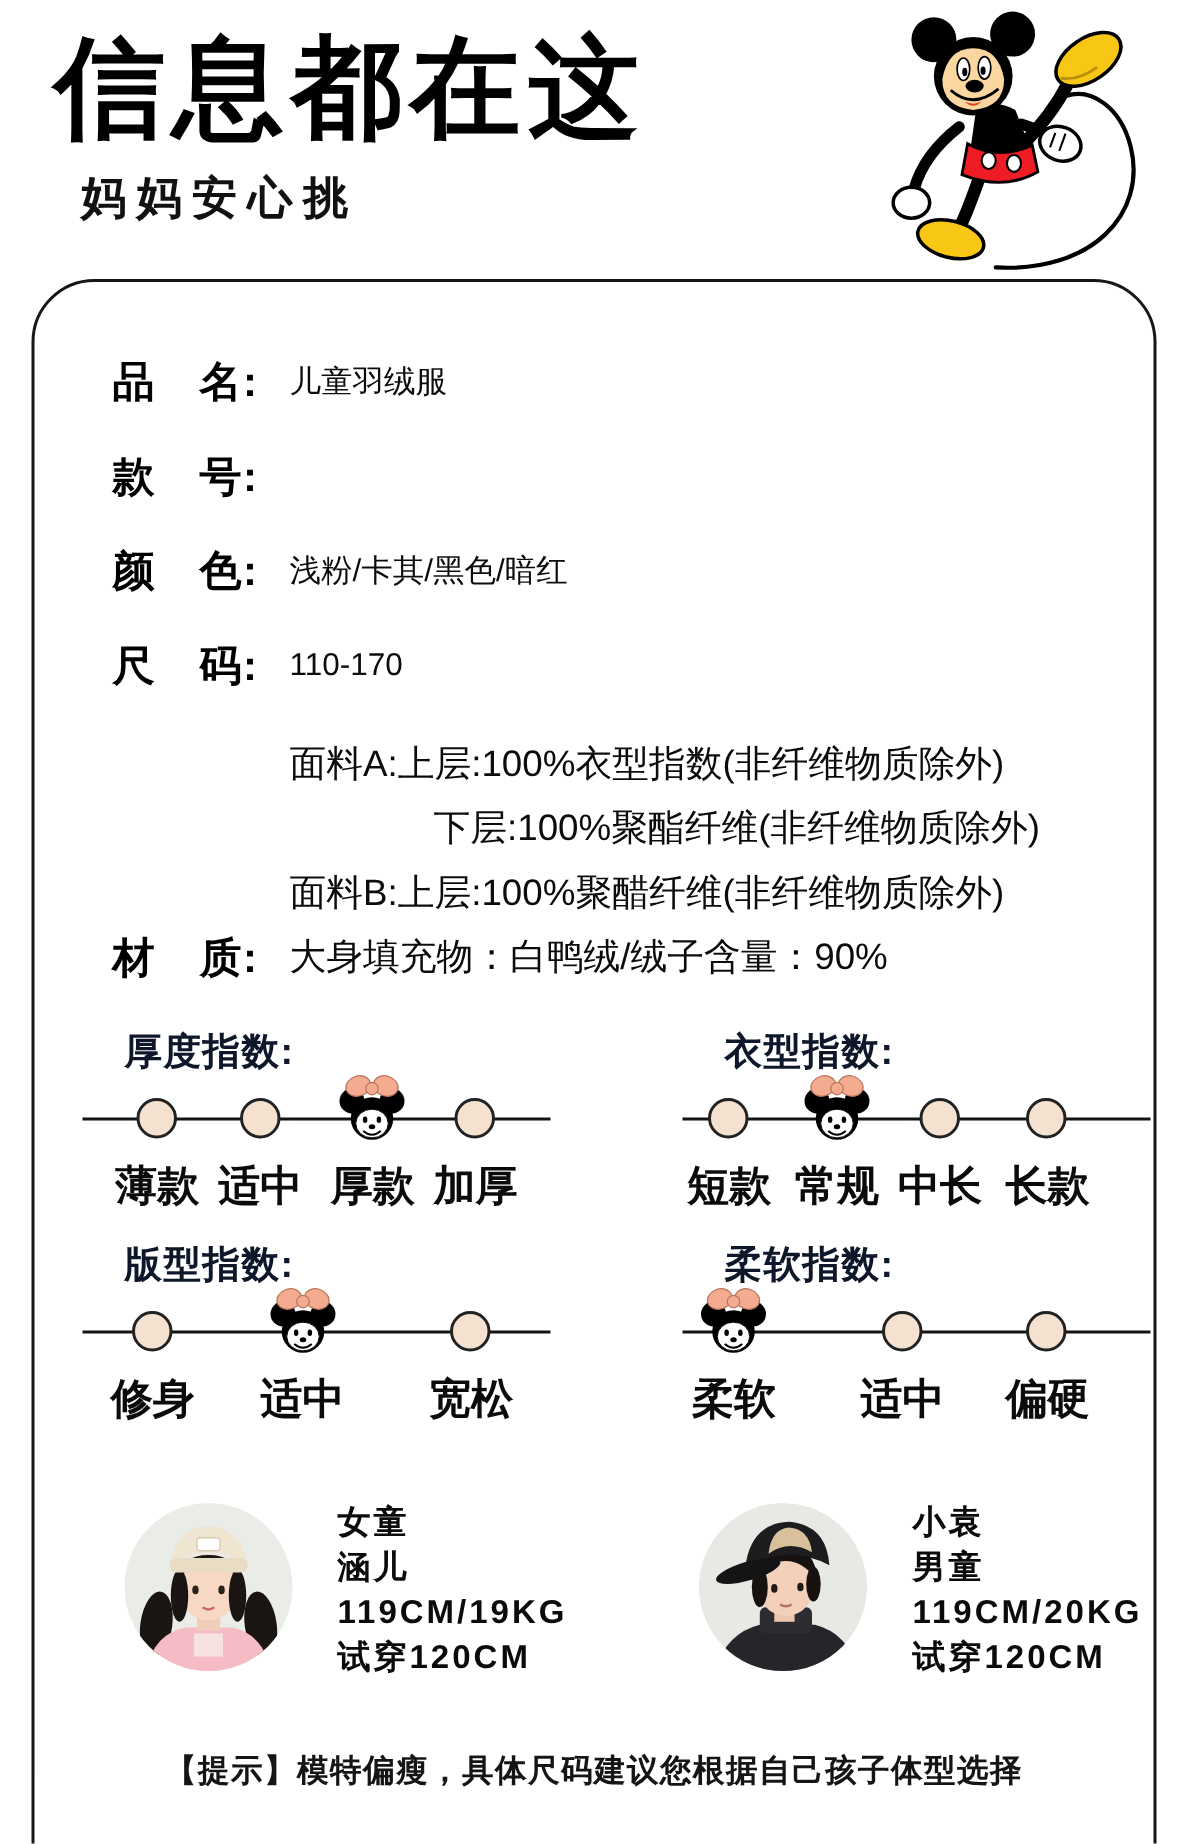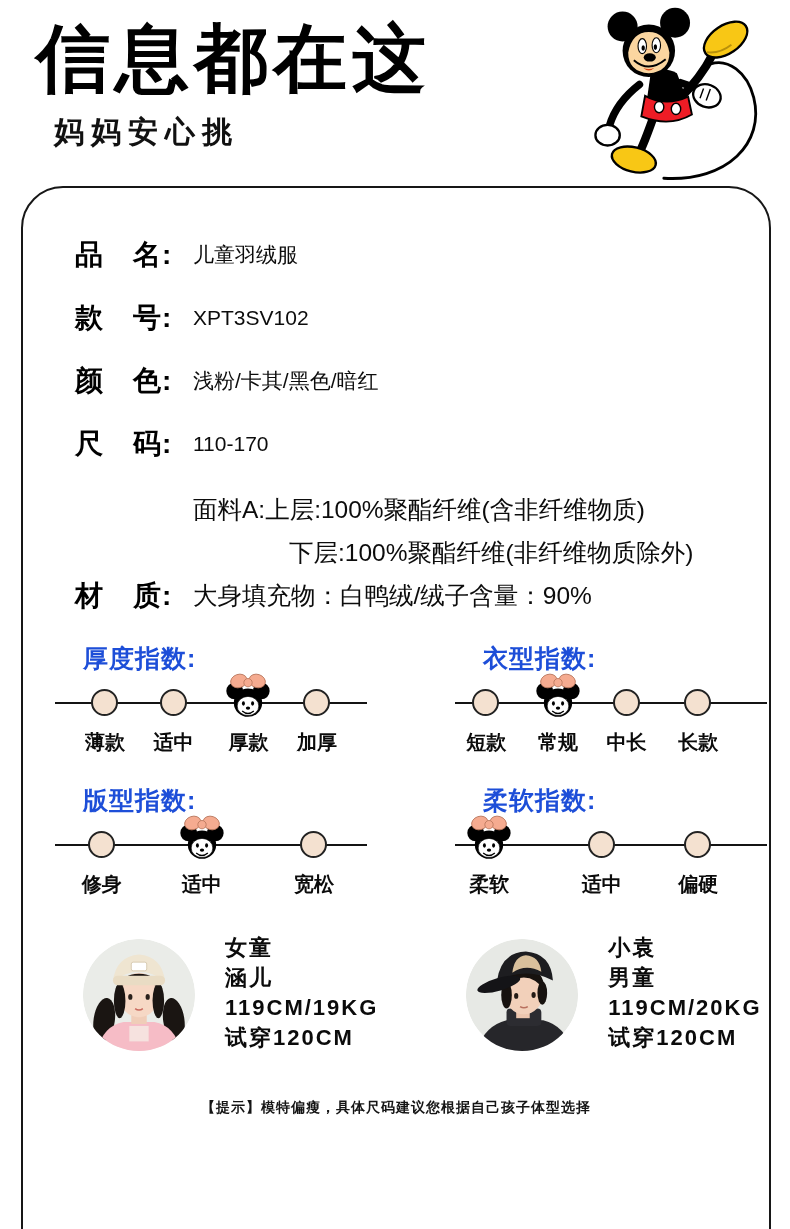--- a/index.html
+++ b/index.html
@@ -23,39 +23,39 @@
   .flabel{flex:none;width:118px;font-size:28px;font-weight:800;letter-spacing:1px;color:#000;white-space:pre;}
   .fvalue{font-size:21px;font-weight:500;color:#0c0c0c;white-space:nowrap;}
   .mat-lines{font-size:24.5px;font-weight:500;line-height:43px;color:#0c0c0c;}
   .mat-line{white-space:nowrap;}
   .mat-ind1{padding-left:96px;}
   .mat-ind3{padding-left:72px;}
 
   
   .indices{margin:24px 0 0 32px;display:grid;grid-template-columns:312px 312px;
            column-gap:88px;row-gap:26px;}
-  .scale-title{font-size:25px;font-weight:800;letter-spacing:1px;margin:0 0 4px 28px;line-height:34px;color:#1d4ed8;}
+  .scale-title{font-size:25px;font-weight:800;letter-spacing:1px;margin:0 0 4px 28px;line-height:34px;color:#0f172a;}
   .track{position:relative;height:48px;}
   .track .line{position:absolute;left:0;right:0;top:23px;border-top:2px solid #141414;}
   .dot{position:absolute;top:24px;width:27px;height:27px;margin:-14px 0 0 -14px;
        border-radius:50%;background:#f4e1d0;border:2px solid #222;box-sizing:border-box;}
   .minnie{position:absolute;top:24px;width:50px;height:54px;margin:-34px 0 0 -25px;}
   .slabels{position:relative;height:30px;}
   .slabels span{position:absolute;top:2px;transform:translateX(-50%);
-                font-size:20px;font-weight:600;white-space:nowrap;color:#0b0b0b;}
+                font-size:28px;font-weight:600;white-space:nowrap;color:#0b0b0b;}
 
   
   .models{margin:34px 0 0 58px;display:flex;gap:86px;}
-  .model{display:flex;align-items:flex-end;}
+  .model{display:flex;align-items:flex-start;margin-top:24px;}
   .avatar{flex:none;width:116px;height:116px;}
   .mtext{margin-left:28px;font-size:22px;font-weight:600;line-height:30px;
          letter-spacing:2px;color:#0b0b0b;white-space:nowrap;}
 
   
-  .tip{margin-top:46px;text-align:center;font-size:14px;font-weight:700;
+  .tip{margin-top:46px;text-align:center;font-size:21px;font-weight:700;
        letter-spacing:1px;color:#151515;}
 </style>
 </head>
 <body>
 
 <div class="page">
 
   <div class="hdr">
     <h1 class="hdr-title">信息都在这</h1>
     <div class="hdr-sub">妈妈安心挑</div>
@@ -99,35 +99,35 @@
 
   <div class="box">
 
     <div class="fields">
       <div class="frow">
         <span class="flabel">品　名:</span>
         <span class="fvalue">儿童羽绒服</span>
       </div>
       <div class="frow">
         <span class="flabel">款　号:</span>
-        <span class="fvalue">XPT3SV102</span>
       </div>
       <div class="frow">
         <span class="flabel">颜　色:</span>
         <span class="fvalue">浅粉/卡其/黑色/暗红</span>
       </div>
       <div class="frow">
         <span class="flabel">尺　码:</span>
         <span class="fvalue">110-170</span>
       </div>
       <div class="frow" style="align-items:flex-end;margin-bottom:0;">
         <span class="flabel" style="line-height:43px;">材　质:</span>
         <div class="mat-lines">
-          <div class="mat-line">面料A:上层:100%聚酯纤维(含非纤维物质)</div>
+          <div class="mat-line">面料A:上层:100%衣型指数(非纤维物质除外)</div>
           <div class="mat-line mat-ind1">下层:100%聚酯纤维(非纤维物质除外)</div>
+          <div class="mat-line">面料B:上层:100%聚醋纤维(非纤维物质除外)</div>
           <div class="mat-line">大身填充物：白鸭绒/绒子含量：90%</div>
         </div>
       </div>
     </div>
 
     <div class="indices">
 
       <div class="scale">
         <div class="scale-title">厚度指数:</div>
         <div class="track">

